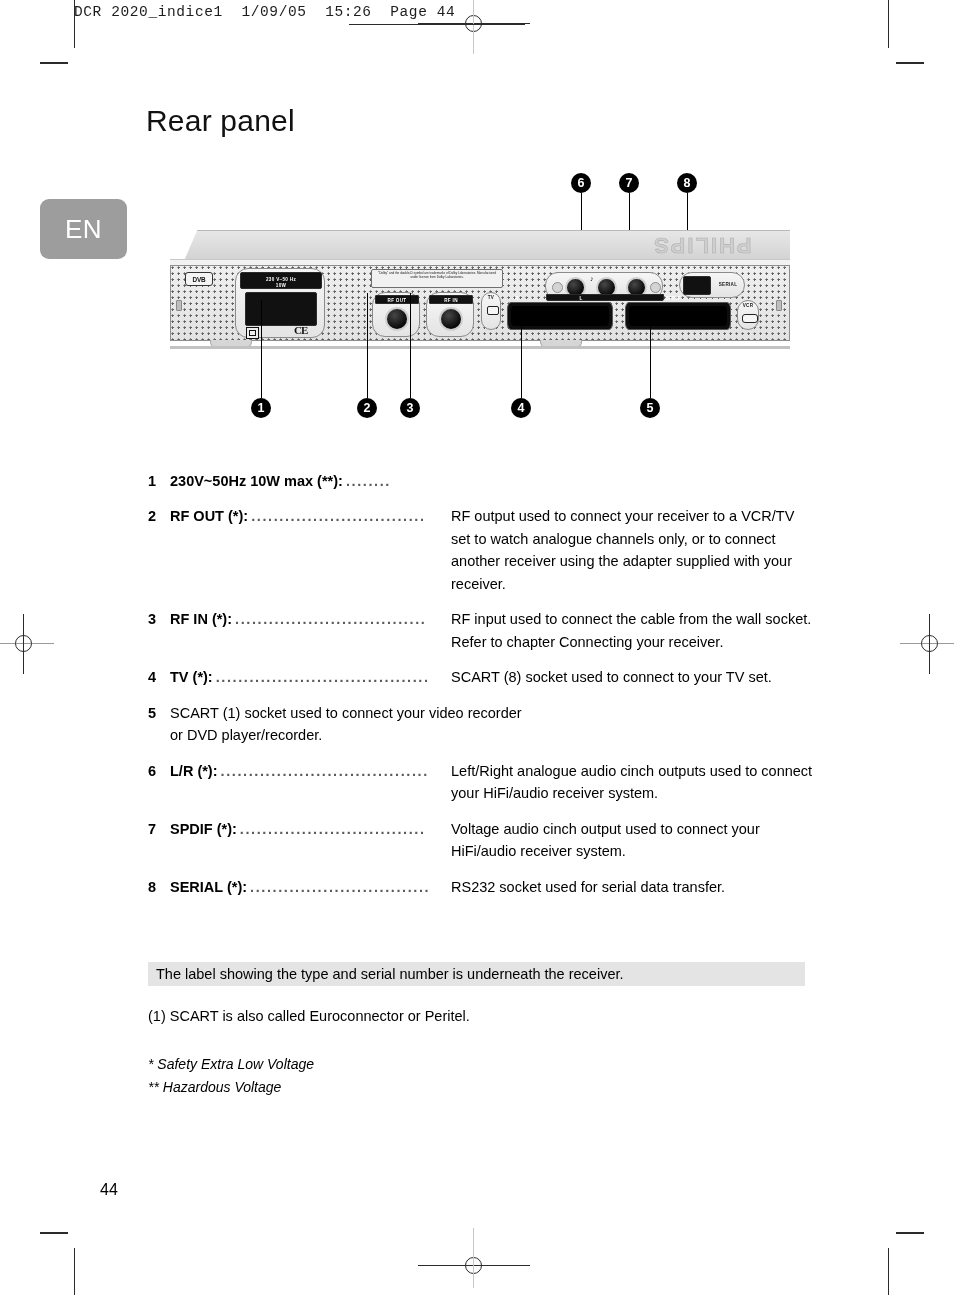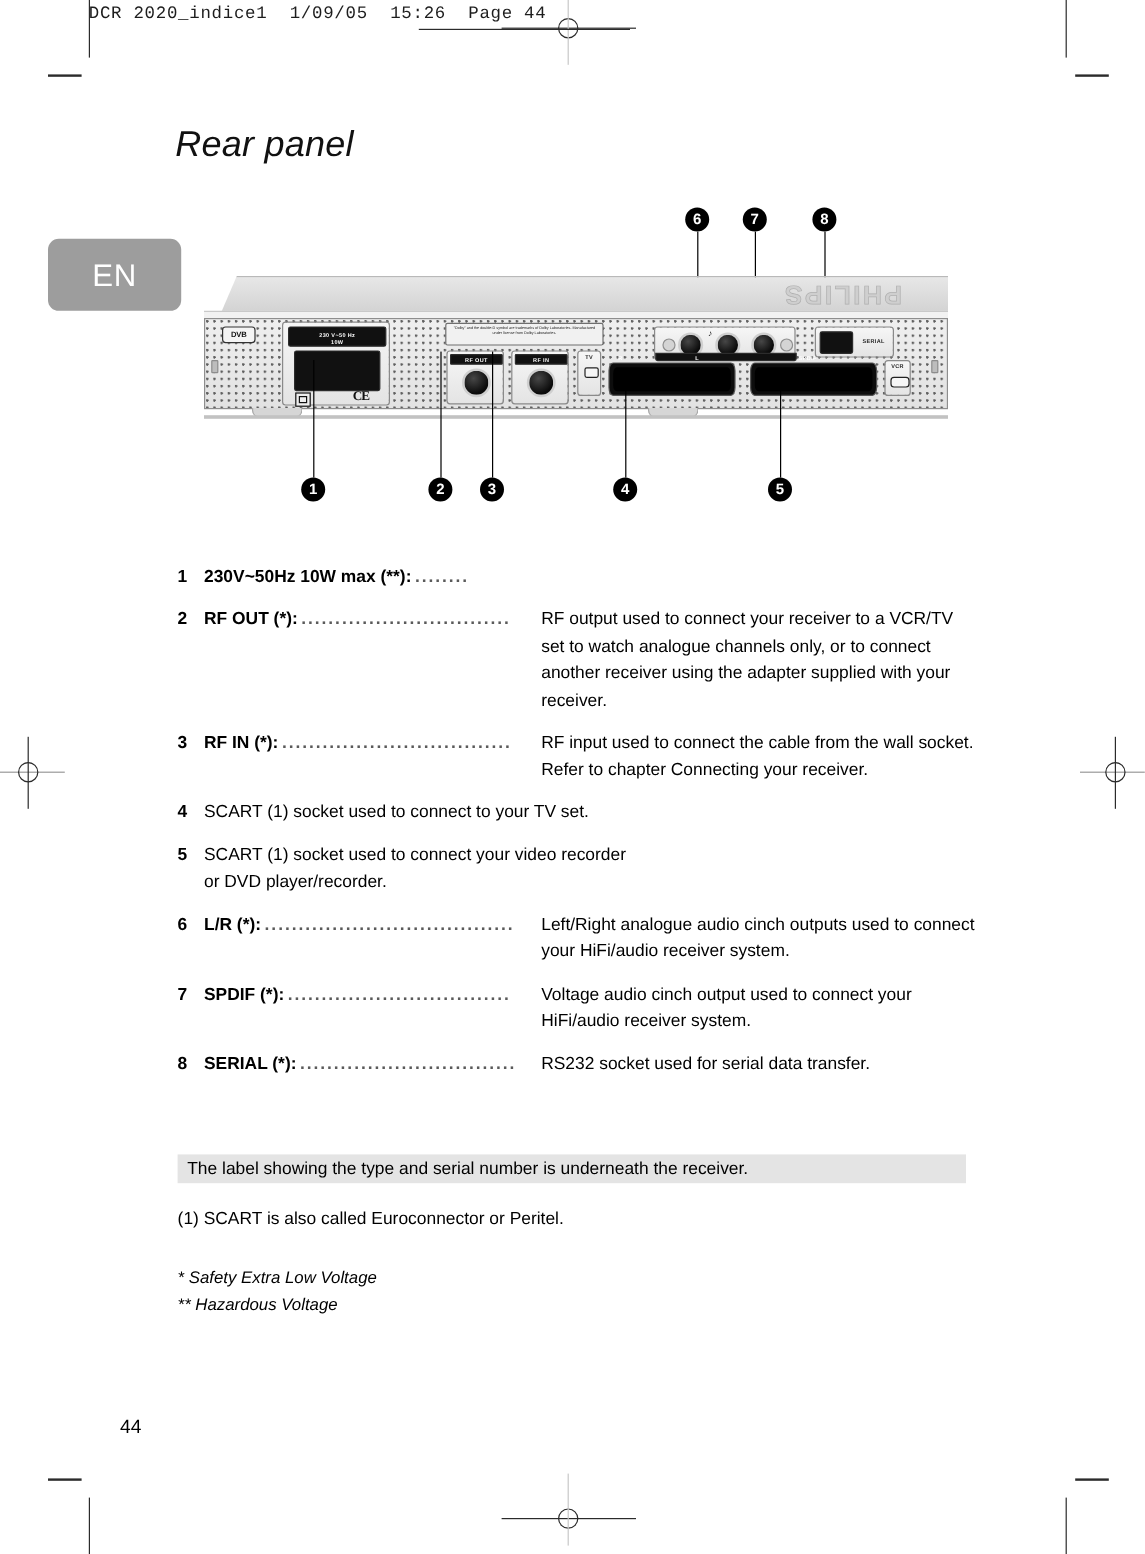--- a/index.html
+++ b/index.html
@@ -21,24 +21,24 @@
   .filehdr{
     position:absolute;left:74px;top:4px;
     font-family:"Liberation Mono", monospace;font-size:14.5px;letter-spacing:.6px;
     color:#1d1d1d;white-space:pre;
   }
   .hdr-rule{position:absolute;left:349px;top:24px;width:176px;height:1px;background:#2b2b2b;}
 
   
   .title{
     position:absolute;left:146px;top:104px;
-    font-size:30px;font-weight:400;letter-spacing:.2px;color:#111;font-style:italic;
+    font-size:30px;font-weight:400;letter-spacing:.2px;color:#111;
   }
   .en-tab{
-    position:absolute;left:40px;top:199px;width:111px;height:60px;
+    position:absolute;left:40px;top:199px;width:87px;height:60px;
     background:#9d9d9d;border-radius:9px;
     display:flex;align-items:center;justify-content:center;
     color:#fff;font-size:26px;letter-spacing:.5px;
   }
 
   
   .figure{position:absolute;left:160px;top:168px;width:640px;height:262px;}
 
   .callout{
     position:absolute;width:20px;height:20px;border-radius:50%;
@@ -67,21 +67,21 @@
     position:absolute;left:0;top:35px;width:620px;height:76px;
     background:
       radial-gradient(circle at 1.6px 1.6px, #5f5f5f 1.05px, transparent 1.2px) 0 0/6px 6px,
       linear-gradient(#efefef,#e2e2e2);
     border:1px solid #8e8e8e;box-sizing:border-box;
   }
   .dev-foot{position:absolute;top:110px;height:7px;background:#d6d6d6;border:1px solid #a8a8a8;border-top:none;border-radius:0 0 6px 6px;}
   .dev-shadow{position:absolute;left:0;top:116px;width:620px;height:3px;background:#c2c2c2;}
 
   .pnl{position:absolute;box-sizing:border-box;}
-  .plate{background:linear-gradient(#f6f6f6,#e4e4e4);border:1px solid #8a8a8a;border-radius:3px;}
+  .plate{background:linear-gradient(#f6f6f6,#e4e4e4);border:1px solid #8a8a8a;border-radius:13px;}
   .blk{background:#111;border:1px solid #2c2c2c;}
   .lbl{position:absolute;font-size:4.6px;font-weight:700;letter-spacing:.3px;color:#1b1b1b;text-align:center;width:100%;left:0;}
   .lbl.w{color:#fff;}
   .jack{position:absolute;border-radius:50%;background:radial-gradient(circle at 38% 32%,#474747,#0b0b0b 68%);border:2px solid #cfcfcf;box-sizing:border-box;}
   .scart{position:absolute;background:#0d0d0d;border:1px solid #555;border-radius:4px/7px;}
   .scart-in{position:absolute;left:3px;top:3px;right:3px;bottom:3px;background:#000;border-radius:3px/5px;}
   .dvb{position:absolute;background:#f4f4f4;border:1px solid #333;border-radius:3px;
     display:flex;align-items:center;justify-content:center;font-size:6.4px;font-weight:700;color:#111;letter-spacing:-.2px;}
   .ce{position:absolute;font-size:11px;font-weight:700;color:#111;letter-spacing:-1px;font-family:"Liberation Serif",serif;}
   .clsii{position:absolute;border:1.2px solid #111;background:#eee;}
@@ -309,21 +309,25 @@
       <div class="num">3</div>
       <div class="midcol">
         <div class="term">RF IN (*):</div>
         <div class="dots">..................................</div>
       </div>
       <div class="desc">RF input used to connect the cable from the wall socket. Refer to chapter Connecting your receiver.</div>
     </div>
 
     <div class="row">
       <div class="num">4</div>
-      <div class="desc">SCART (1) socket used to connect to your TV set.</div>
+      <div class="midcol">
+        <div class="term">TV (*):</div>
+        <div class="dots">......................................</div>
+      </div>
+      <div class="desc">SCART (8) socket used to connect to your TV set.</div>
     </div>
 
     <div class="row">
       <div class="num">5</div>
       <div class="desc">SCART (1) socket used to connect your video recorder or DVD player/recorder.</div>
     </div>
 
     <div class="row">
       <div class="num">6</div>
       <div class="midcol">

